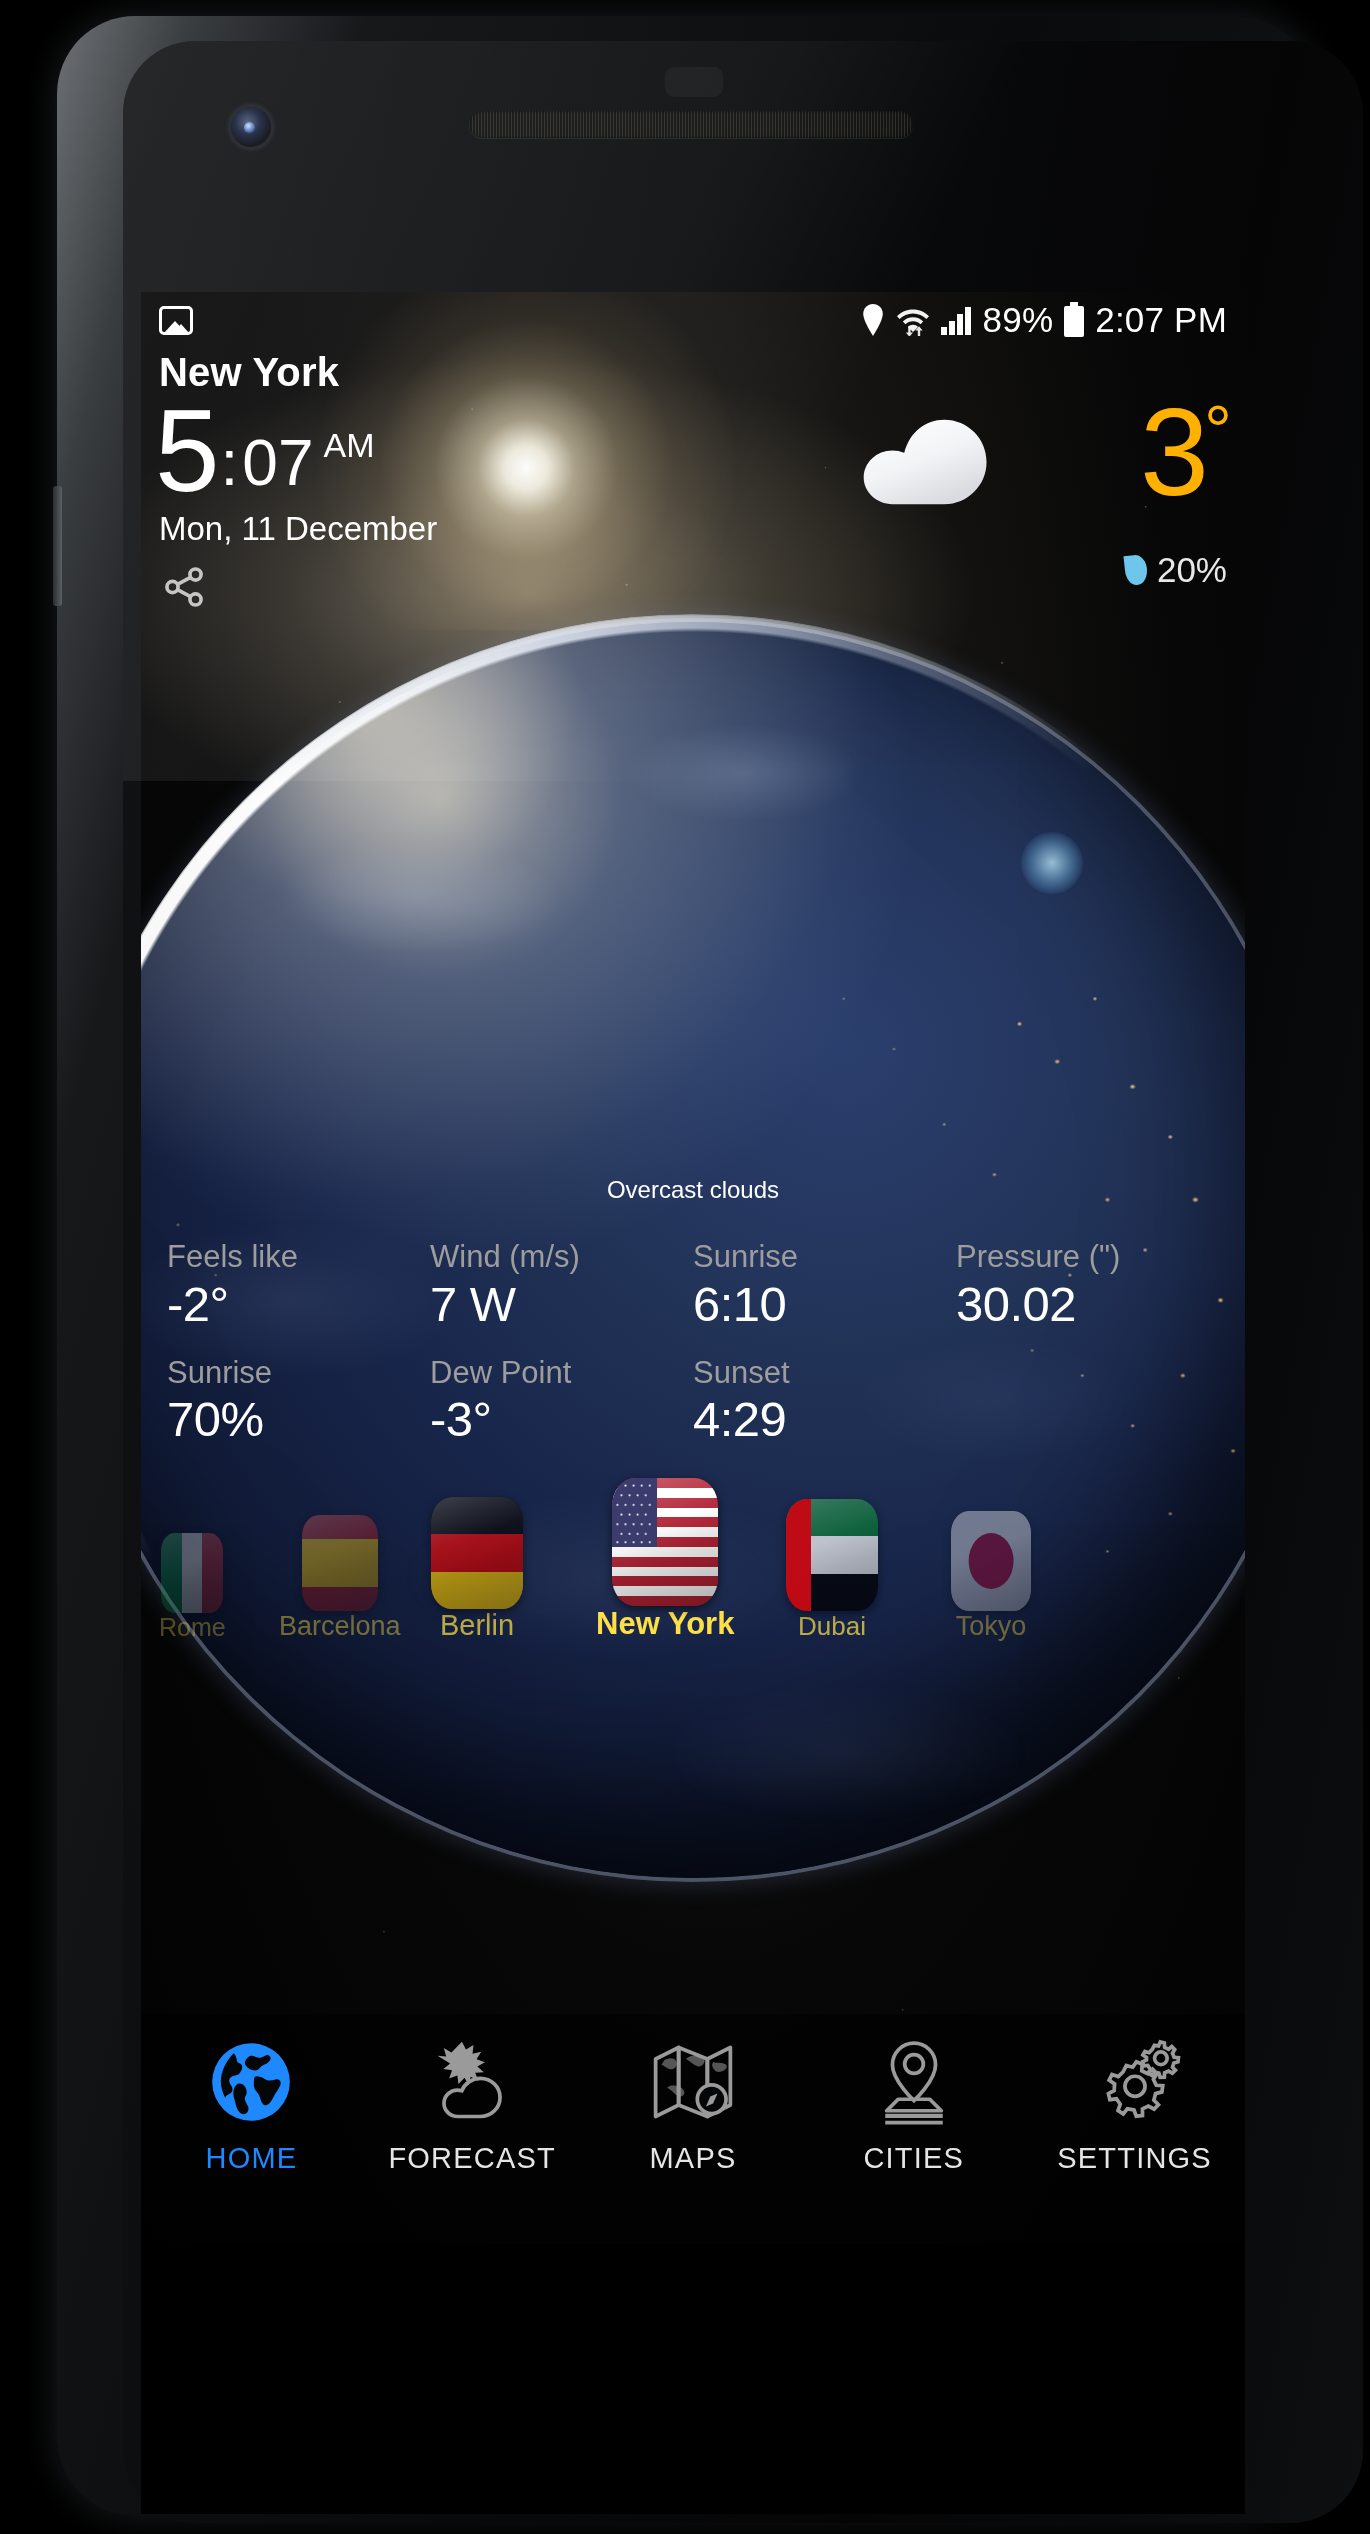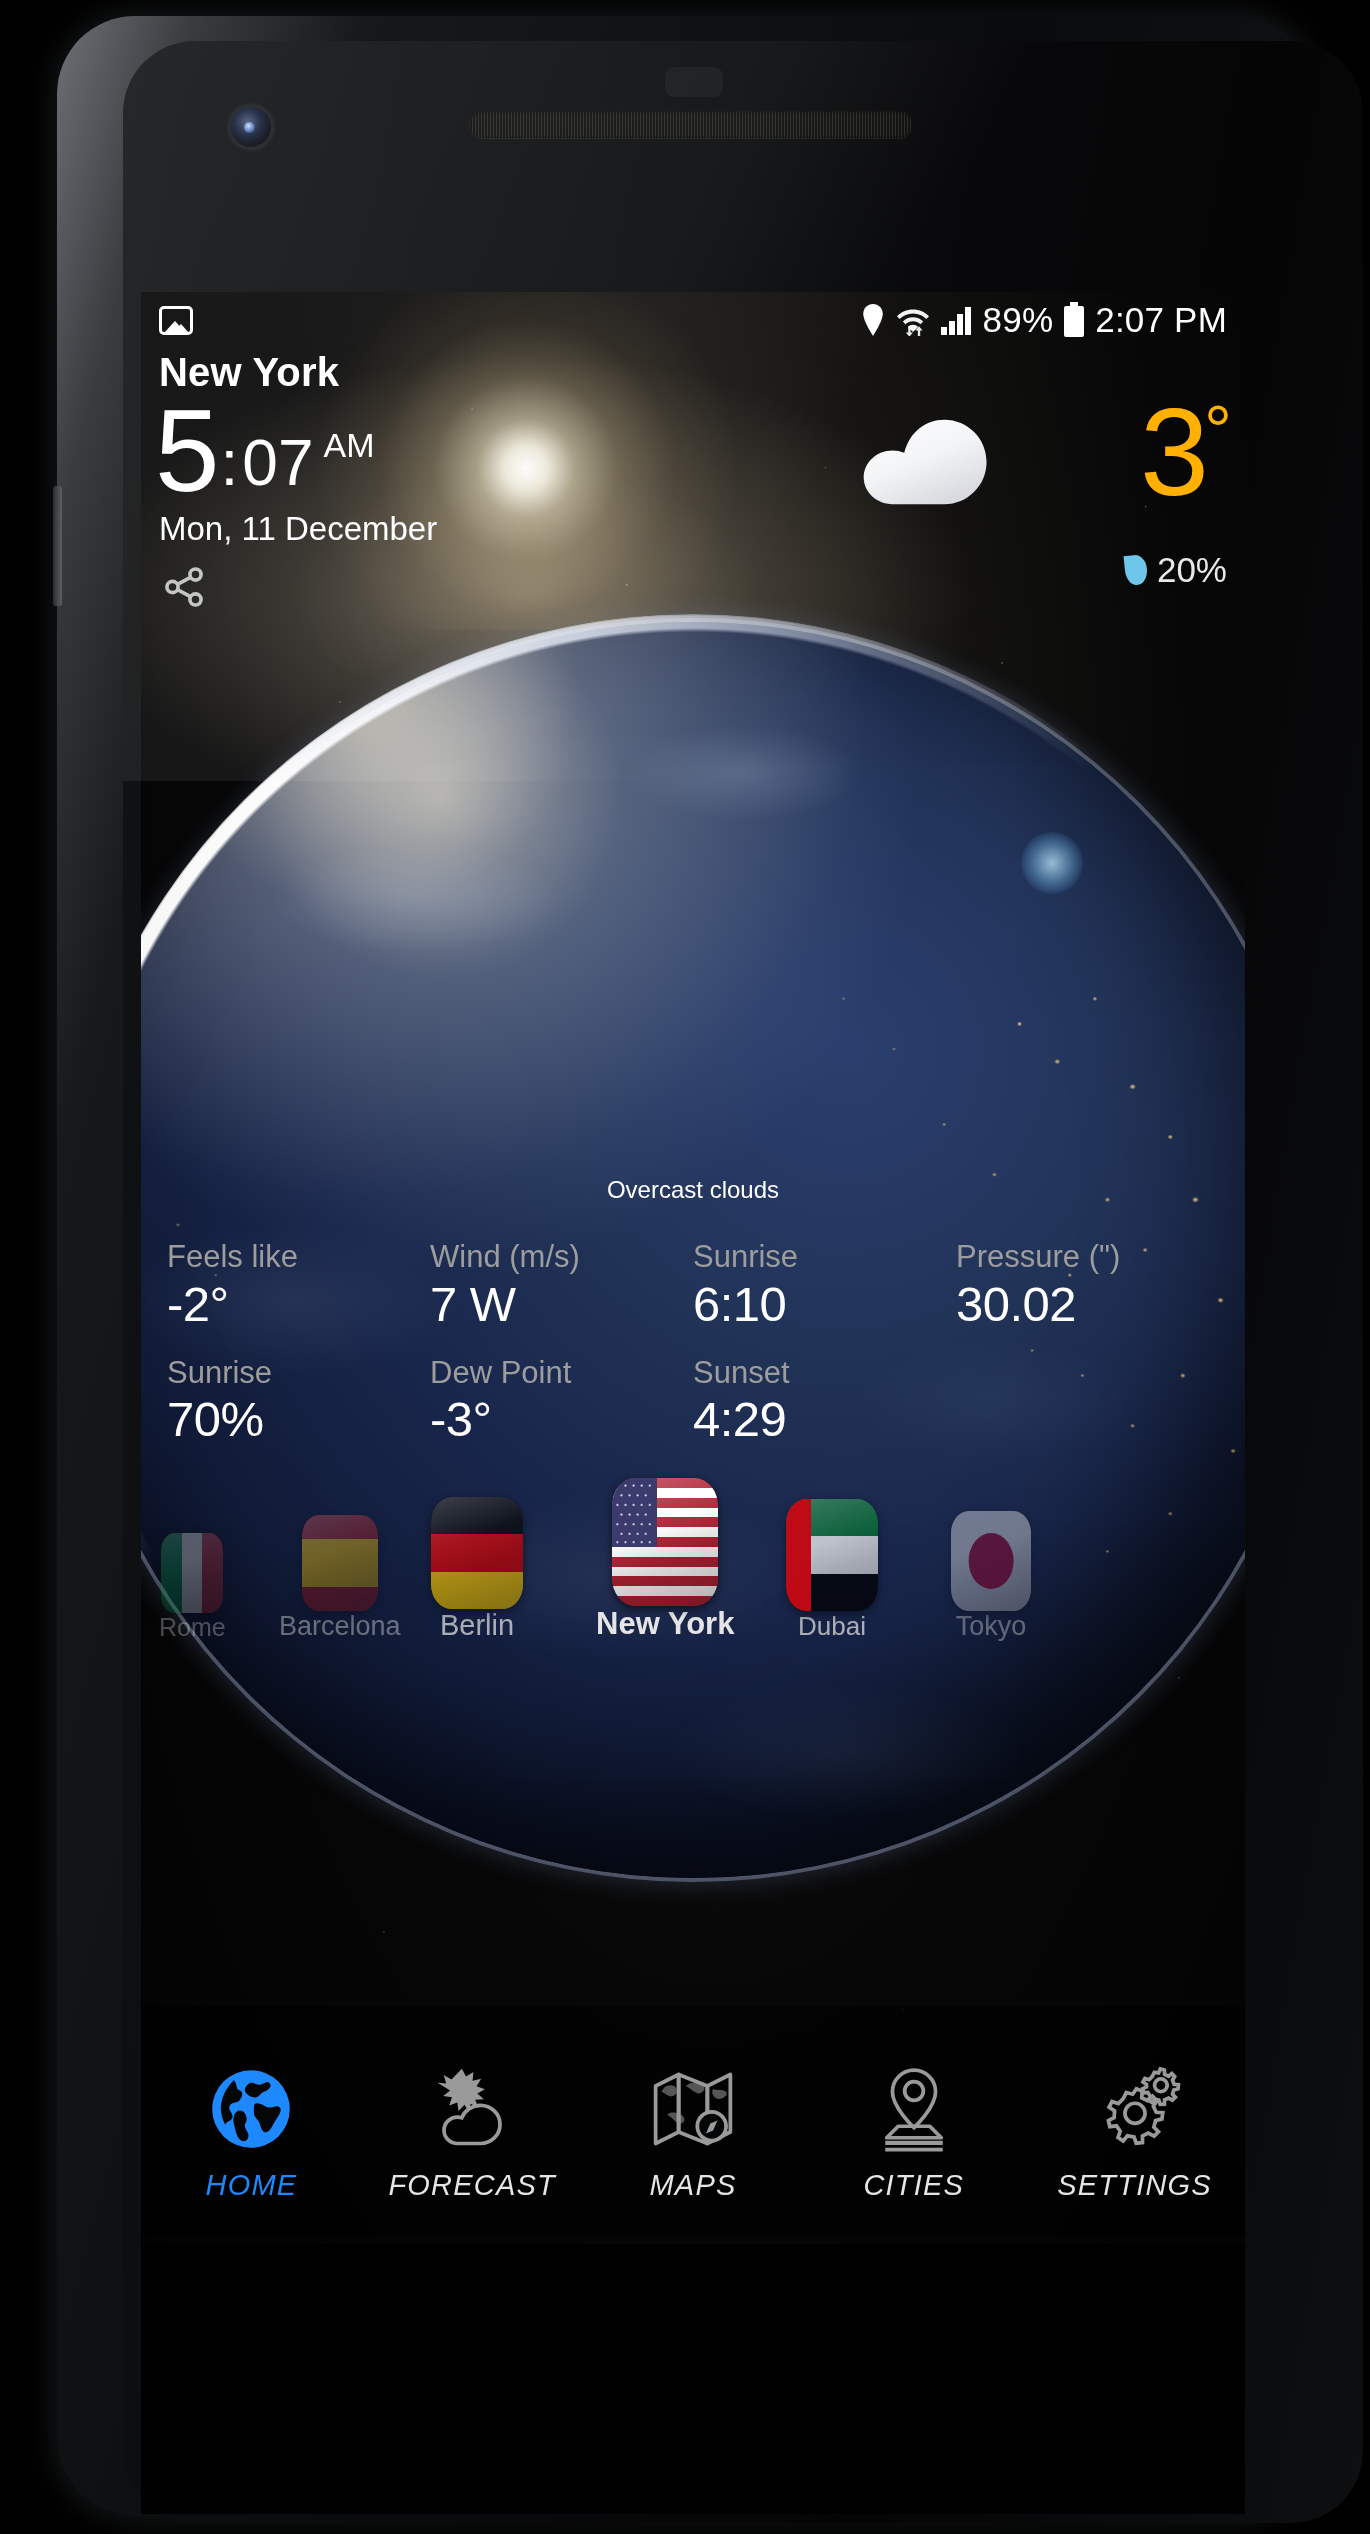--- a/index.html
+++ b/index.html
@@ -187,21 +187,21 @@
   .stats{position:absolute;left:26px;top:946px;width:1052px;z-index:30;display:grid;grid-template-columns:repeat(4,1fr);row-gap:22px;}
   .stat-label{color:#9d9d9d;font-size:31px;font-weight:400;line-height:1.25;}
   .stat-value{color:#fff;font-size:49px;font-weight:300;line-height:1.12;letter-spacing:-.5px;}
 
   
   .cities{position:absolute;left:0;top:1184px;width:1104px;height:166px;z-index:30;}
   .city{position:absolute;bottom:0;display:flex;flex-direction:column;align-items:center;}
   .flag{border-radius:22%;overflow:hidden;position:relative;box-shadow:0 3px 10px rgba(0,0,0,.6);}
   .flag::after{content:"";position:absolute;inset:0;border-radius:22%;
     background:linear-gradient(160deg,rgba(255,255,255,.30) 0%,rgba(255,255,255,.05) 38%,rgba(0,0,0,.14) 62%,rgba(0,0,0,.32) 100%);}
-  .city-label{color:#e5e5e5;font-size:30px;font-weight:400;white-space:nowrap;}
+  .city-label{color:#fde047;font-size:30px;font-weight:400;white-space:nowrap;}
   .city.active .city-label{font-weight:700;font-size:31px;}
 
   
   .f-it{background:linear-gradient(90deg,#009246 0 33.33%,#ffffff 33.33% 66.66%,#ce2b37 66.66% 100%);}
   .f-es{background:linear-gradient(180deg,#AA151B 0 25%,#F1BF00 25% 75%,#AA151B 75% 100%);}
   .f-de{background:linear-gradient(180deg,#000000 0 33.33%,#DD0000 33.33% 66.66%,#FFCE00 66.66% 100%);}
   .f-ae{background:
       linear-gradient(180deg,#00732F 0 33.33%,#ffffff 33.33% 66.66%,#000000 66.66% 100%);}
   .f-ae::before{content:"";position:absolute;left:0;top:0;bottom:0;width:27%;background:#FF0000;z-index:2;}
   .f-jp{background:#ffffff;}
@@ -224,22 +224,22 @@
       radial-gradient(1.7px 1.7px at 48% 67%,#fff,transparent),radial-gradient(1.7px 1.7px at 66% 67%,#fff,transparent),
       radial-gradient(1.7px 1.7px at 84% 67%,#fff,transparent),
       radial-gradient(1.7px 1.7px at 21% 81%,#fff,transparent),radial-gradient(1.7px 1.7px at 39% 81%,#fff,transparent),
       radial-gradient(1.7px 1.7px at 57% 81%,#fff,transparent),radial-gradient(1.7px 1.7px at 75% 81%,#fff,transparent),
       radial-gradient(1.7px 1.7px at 12% 93%,#fff,transparent),radial-gradient(1.7px 1.7px at 30% 93%,#fff,transparent),
       radial-gradient(1.7px 1.7px at 48% 93%,#fff,transparent),radial-gradient(1.7px 1.7px at 66% 93%,#fff,transparent),
       radial-gradient(1.7px 1.7px at 84% 93%,#fff,transparent);
   }
 
   
-  .navbar{position:absolute;left:0;bottom:8px;width:1104px;height:230px;z-index:30;
-    display:flex;align-items:center;padding-top:22px;box-sizing:border-box;background:rgba(0,0,0,.55);font-style:italic;}
+  .navbar{position:absolute;left:0;bottom:0;width:1104px;height:230px;z-index:30;
+    display:flex;align-items:flex-start;padding-top:22px;box-sizing:border-box;background:rgba(0,0,0,.55);}
   .nav-item{flex:1;display:flex;flex-direction:column;align-items:center;gap:14px;}
   .nav-label{font-size:29px;letter-spacing:1.2px;color:#e5e5e5;font-weight:400;}
   .nav-item.active .nav-label{color:#1E88FF;}
   .nav-ico{width:92px;height:92px;display:block;}
 
   
   .chin{position:absolute;left:141px;top:2244px;width:1104px;height:270px;background:#000;z-index:19;}
 </style>
 </head>
 <body>

